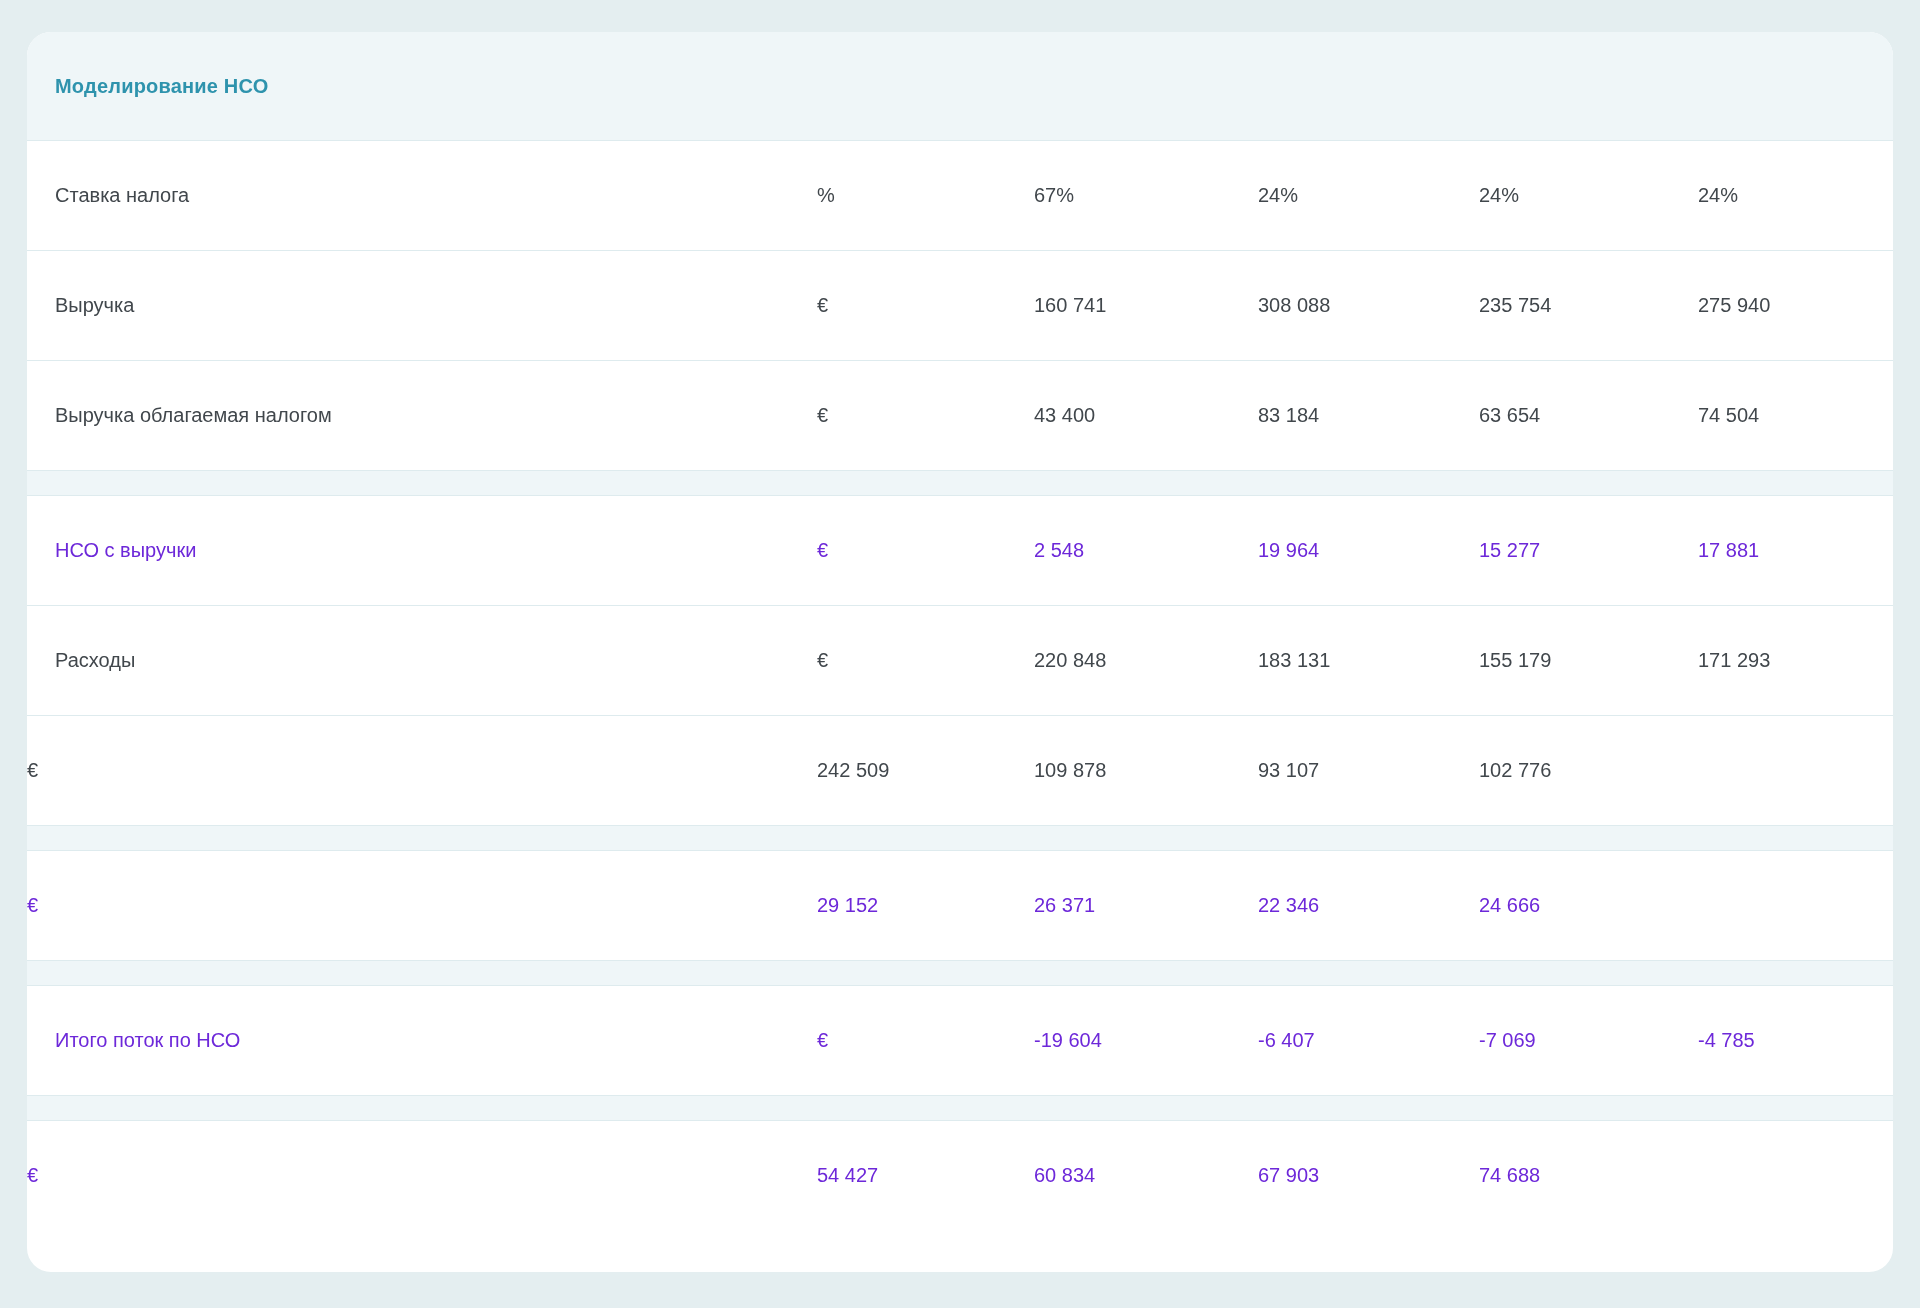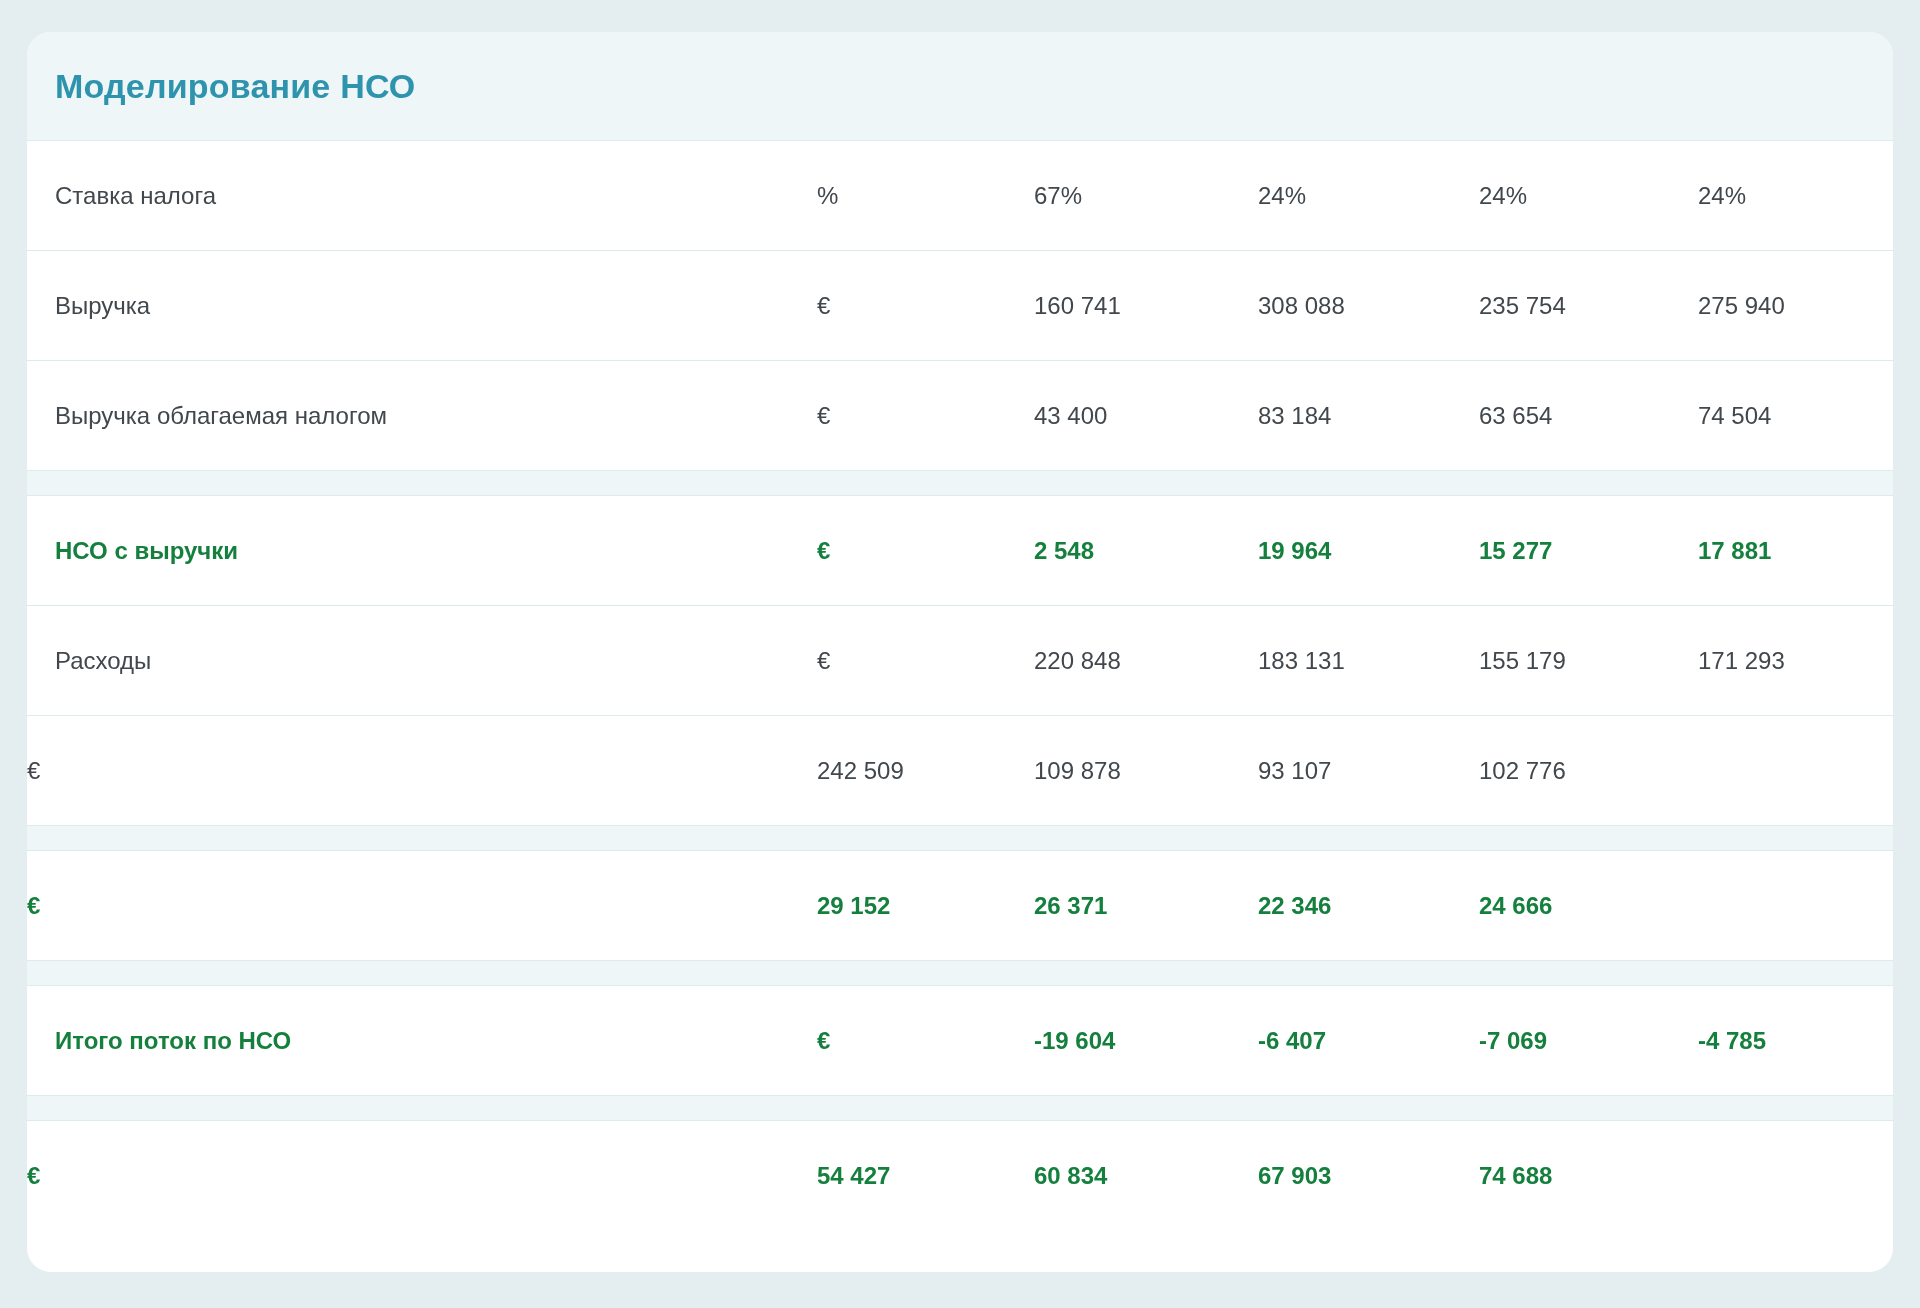--- a/index.html
+++ b/index.html
@@ -24,36 +24,36 @@
     padding-bottom: 34px;
   }
   .card-header {
     height: 108px;
     background: #eff6f8;
     display: flex;
     align-items: center;
     padding-left: 28px;
   }
   .card-title {
-    font-size: 34px;
+    font-size: 20px;
     font-weight: 700;
     color: #2e93ad;
     letter-spacing: 0.2px;
   }
   .row {
     display: grid;
     grid-template-columns: 790px 217px 224px 221px 219px 1fr;
     align-items: center;
     height: 110px;
     background: #ffffff;
     border-top: 1px solid #deebee;
-    font-size: 24px;
+    font-size: 20px;
     color: #41474c;
   }
-  .row.bold { font-weight: 700; color: #15803d; }
+  .row.bold { font-weight: 400; color: #6d28d9; }
   .cell { text-align: left; white-space: nowrap; }
   .cell.label { padding-left: 28px; }
   .spacer {
     height: 25px;
     background: #eff6f8;
     border-top: 1px solid #deebee;
   }
   
 </style>
 </head>

